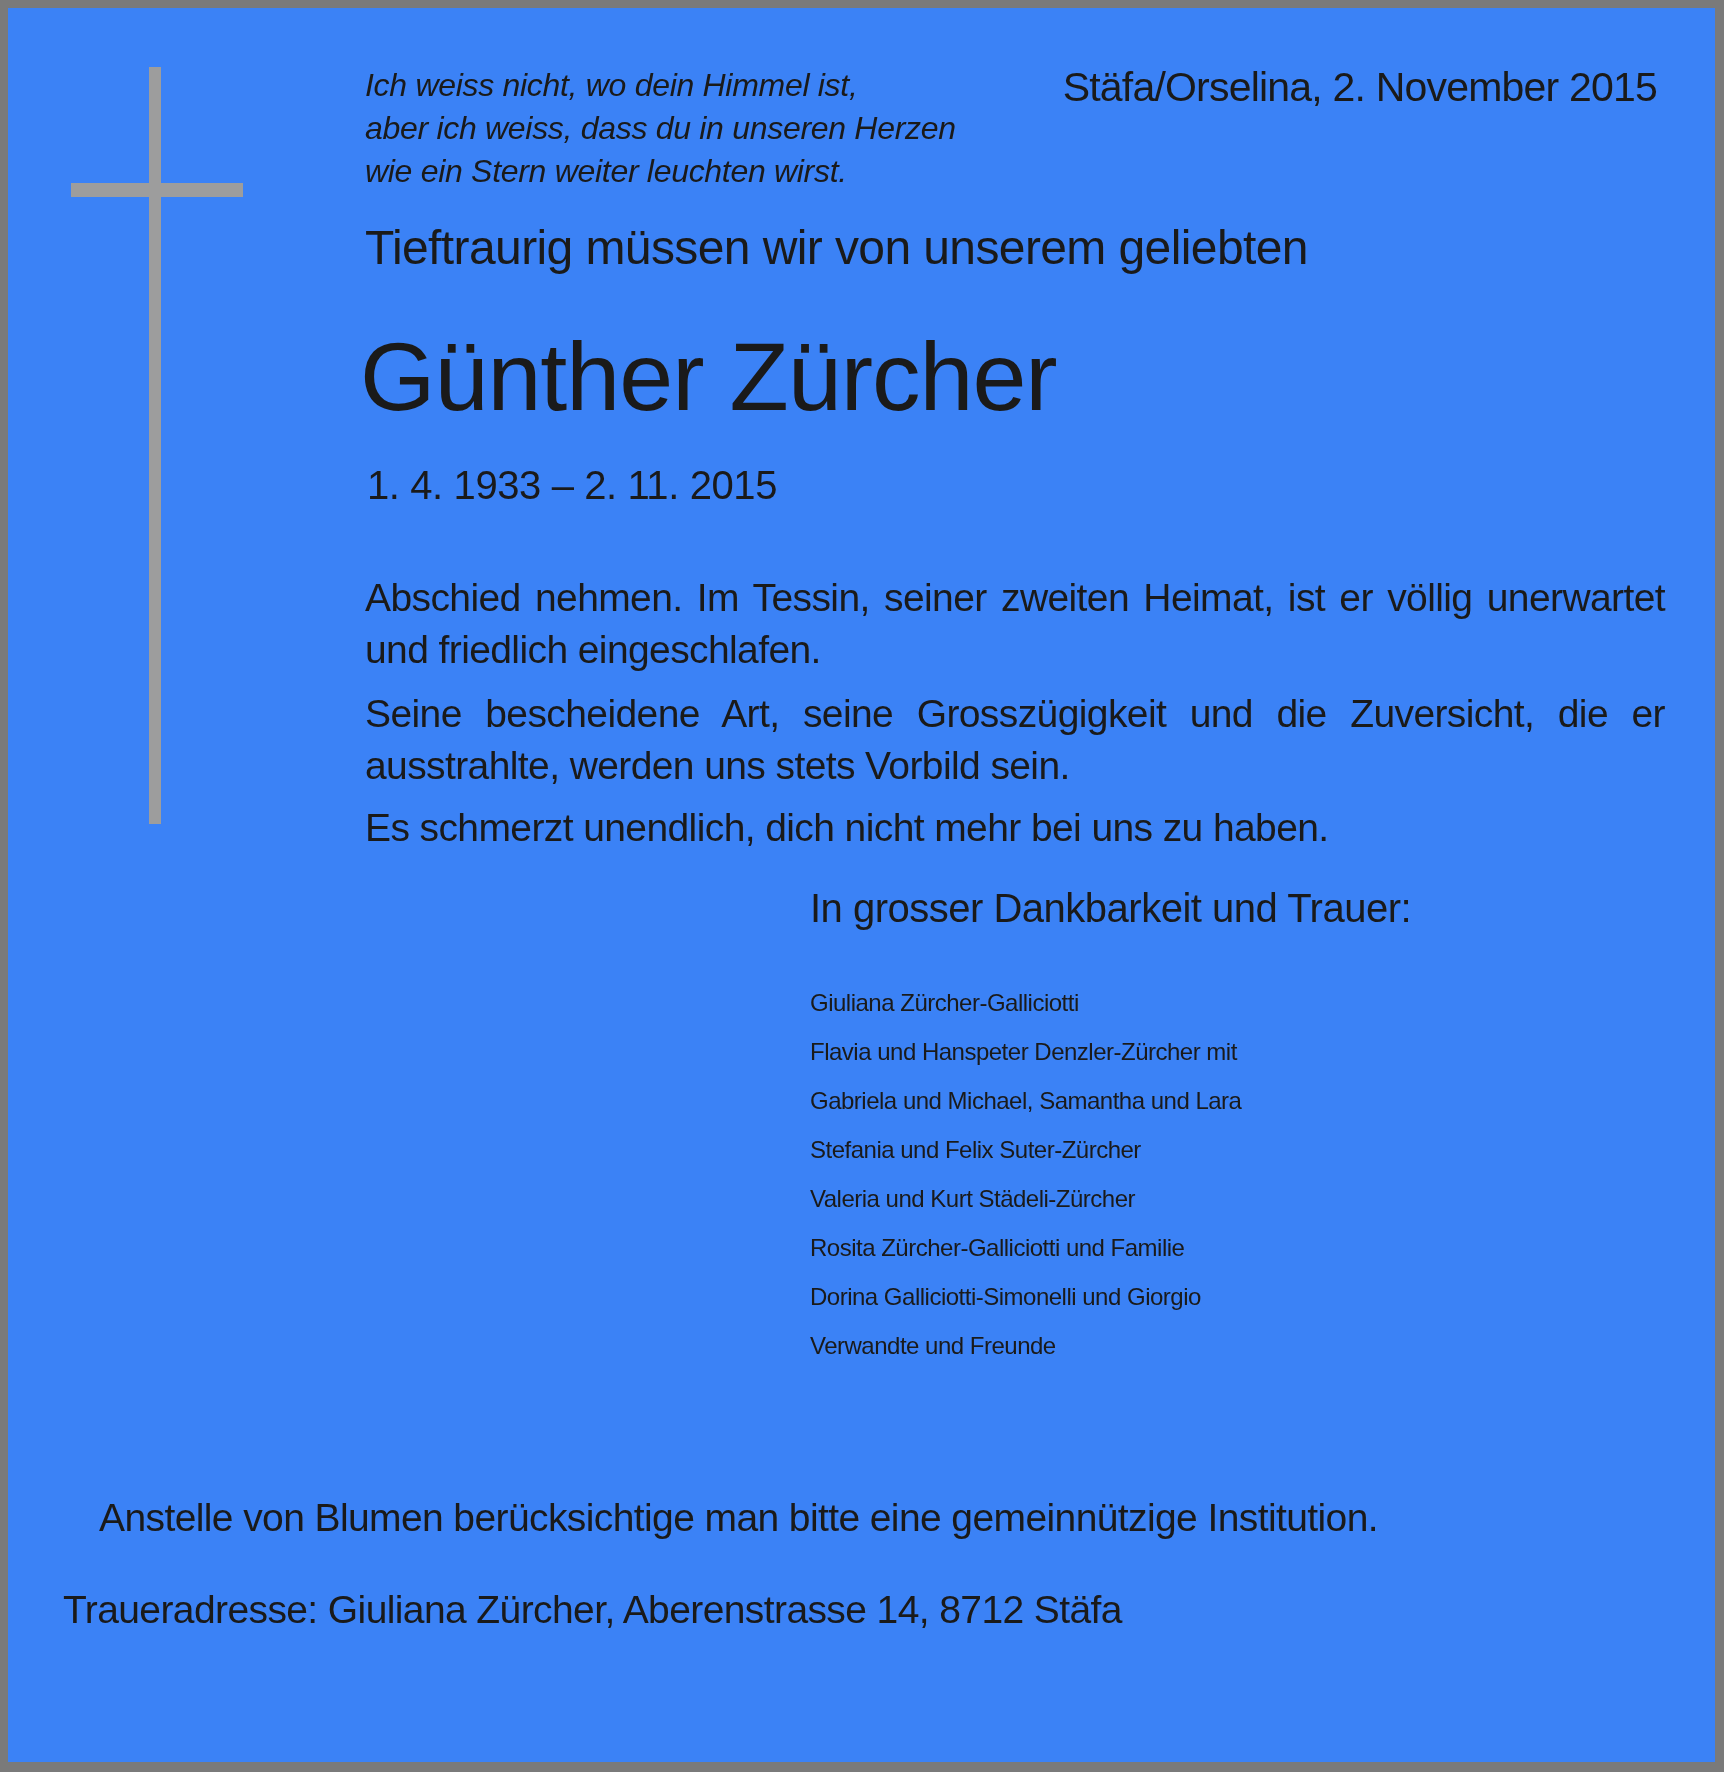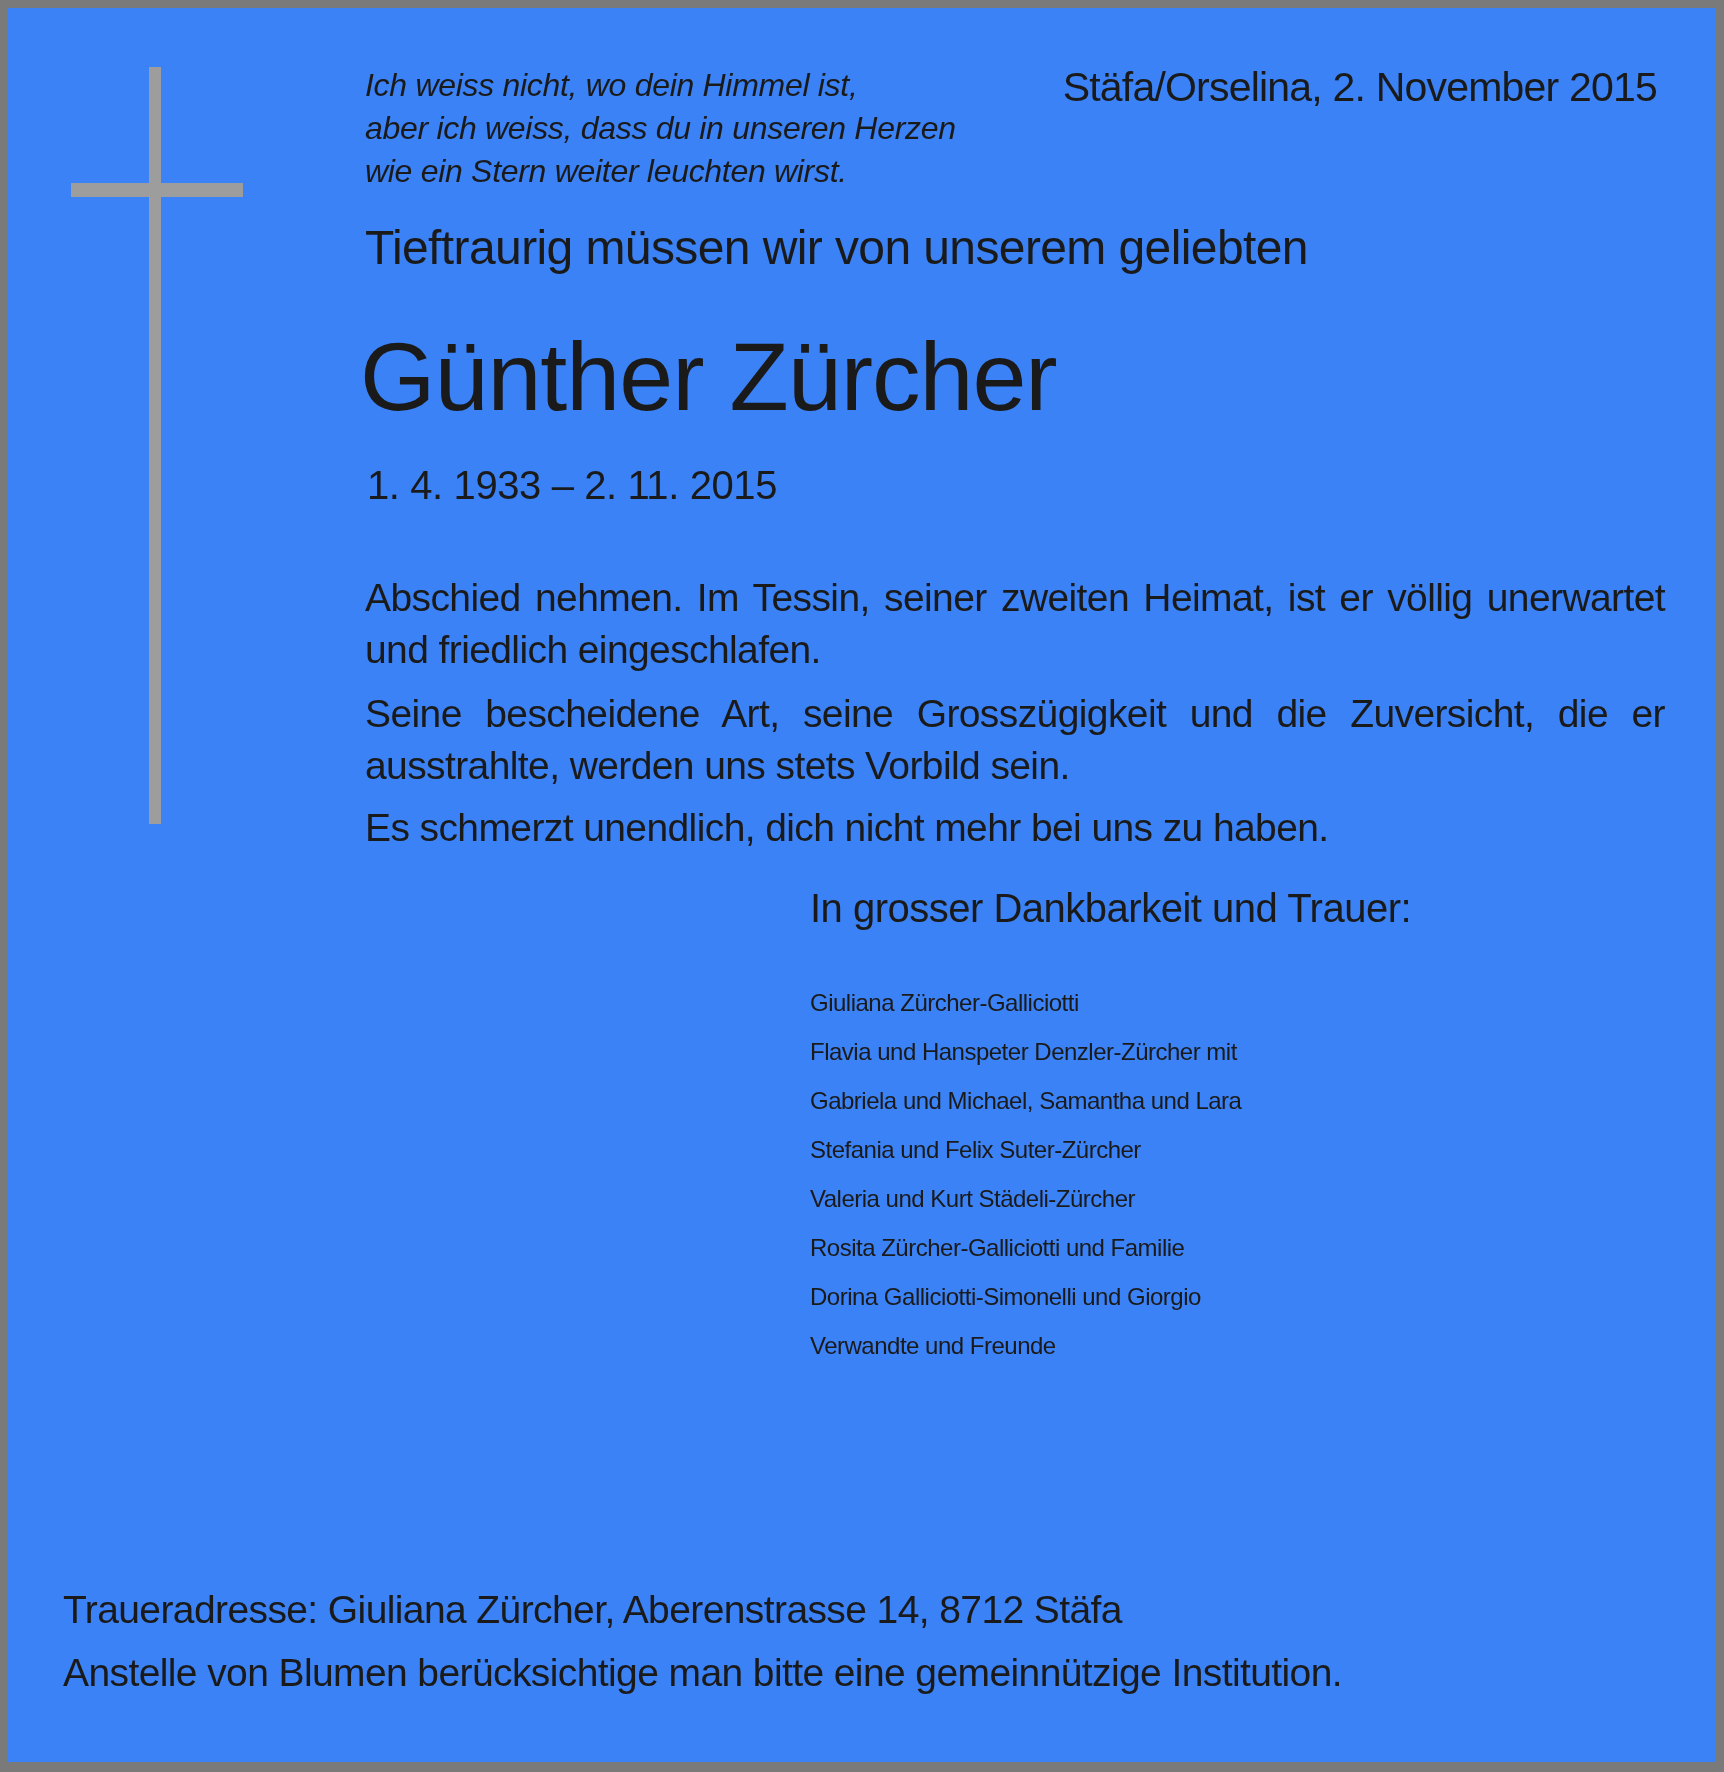--- a/index.html
+++ b/index.html
@@ -104,21 +104,21 @@
   }
   .bottom {
     position: absolute;
     left: 55px;
     width: 1610px;
     font-size: 39px;
     line-height: 52px;
     letter-spacing: -0.6px;
   }
   .b1 { top: 1448px; }
-  .b2 { top: 1639px; }
+  .b2 { top: 1484px; margin-left: 36px; }
   .b3 { top: 1576px; }
 </style>
 </head>
 <body>
 
 <div class="page">
 
   <div>
     <div class="cross-v"></div>
     <div class="cross-h"></div>

